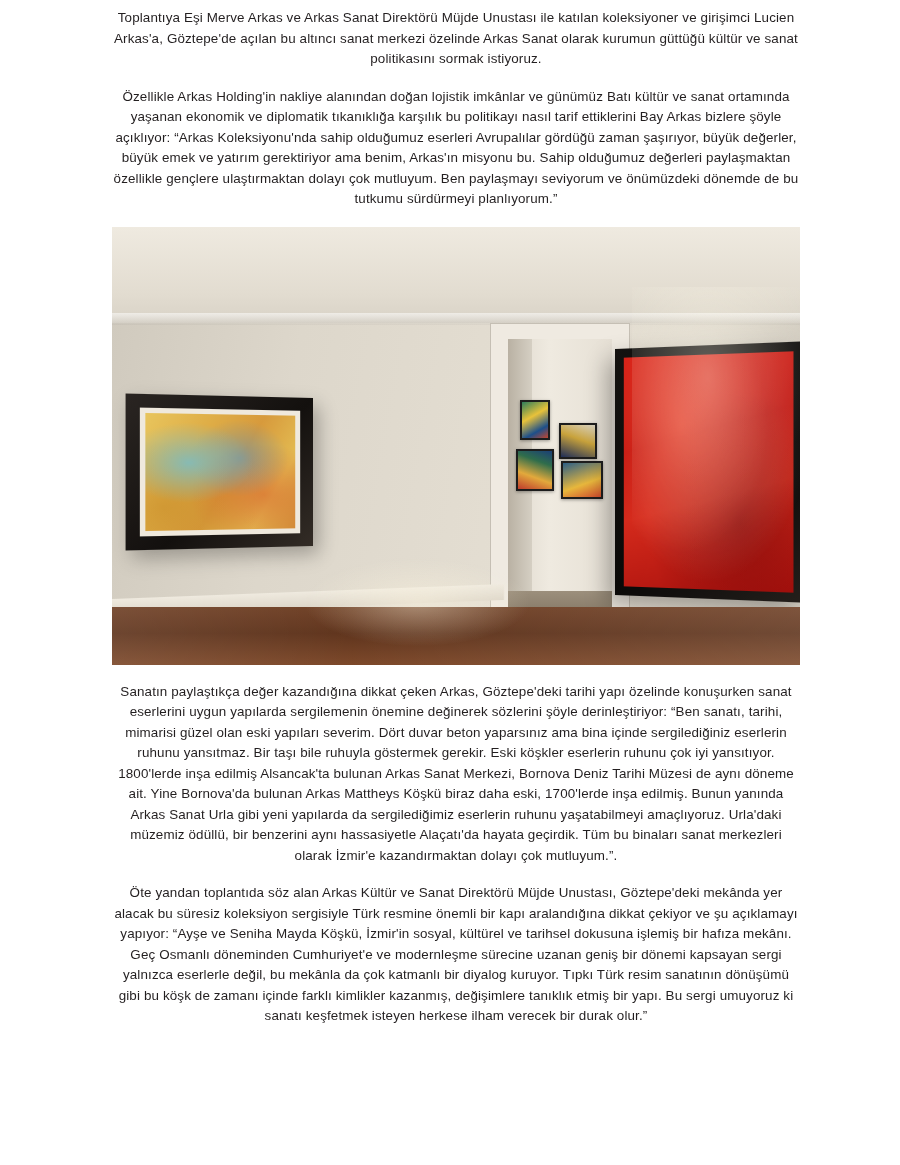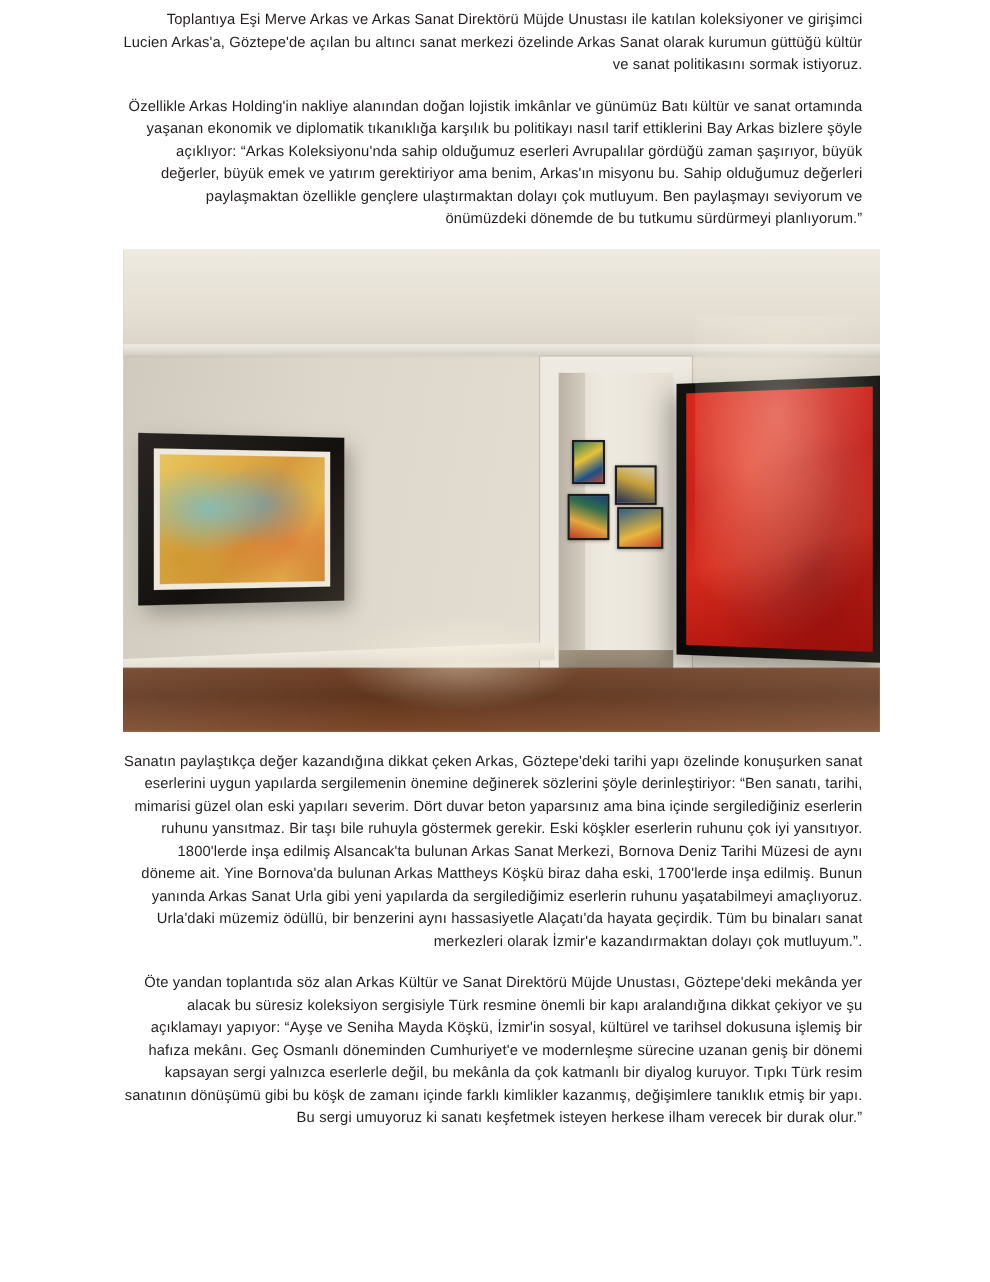--- a/index.html
+++ b/index.html
@@ -16,22 +16,22 @@
   .page {
     width: 900px;
     min-height: 1165px;
     box-sizing: border-box;
     padding: 8px 100px 0 112px;
     position: relative;
   }
   p.body-par {
     font-size: 13.4px;
     line-height: 20.5px;
-    margin: 0 16px 17px 0;
-    text-align: right;
+    margin: 0 0 17px 0;
+    text-align: center;
     color: #231f20;
     letter-spacing: 0.01em;
   }
   .figure {
     margin: 9px 0 17px 0;
     width: 688px;
   }
   .gallery {
     position: relative;
     width: 688px;

